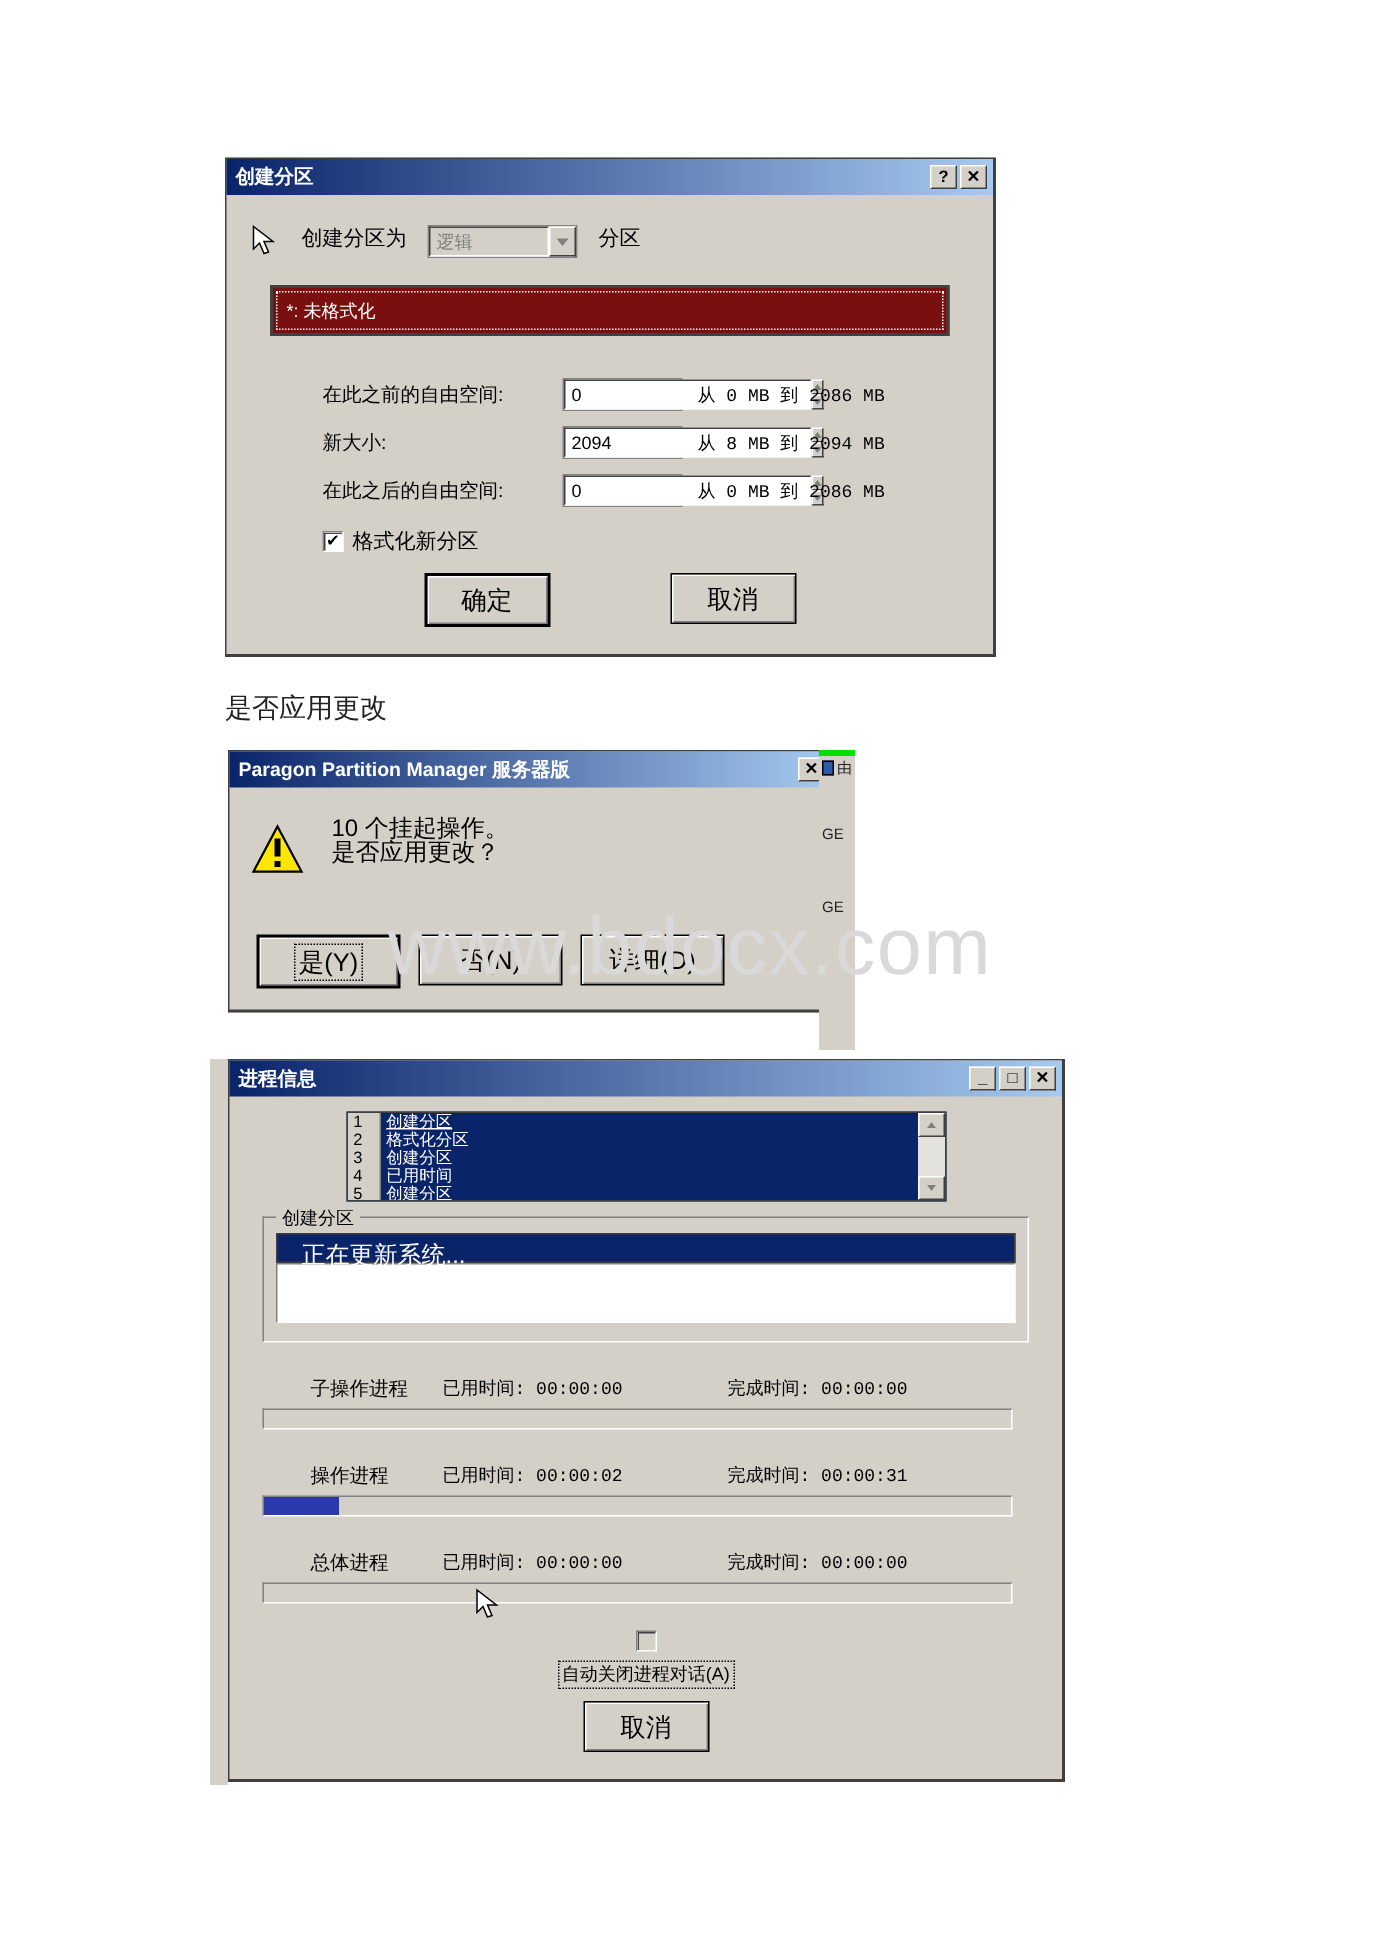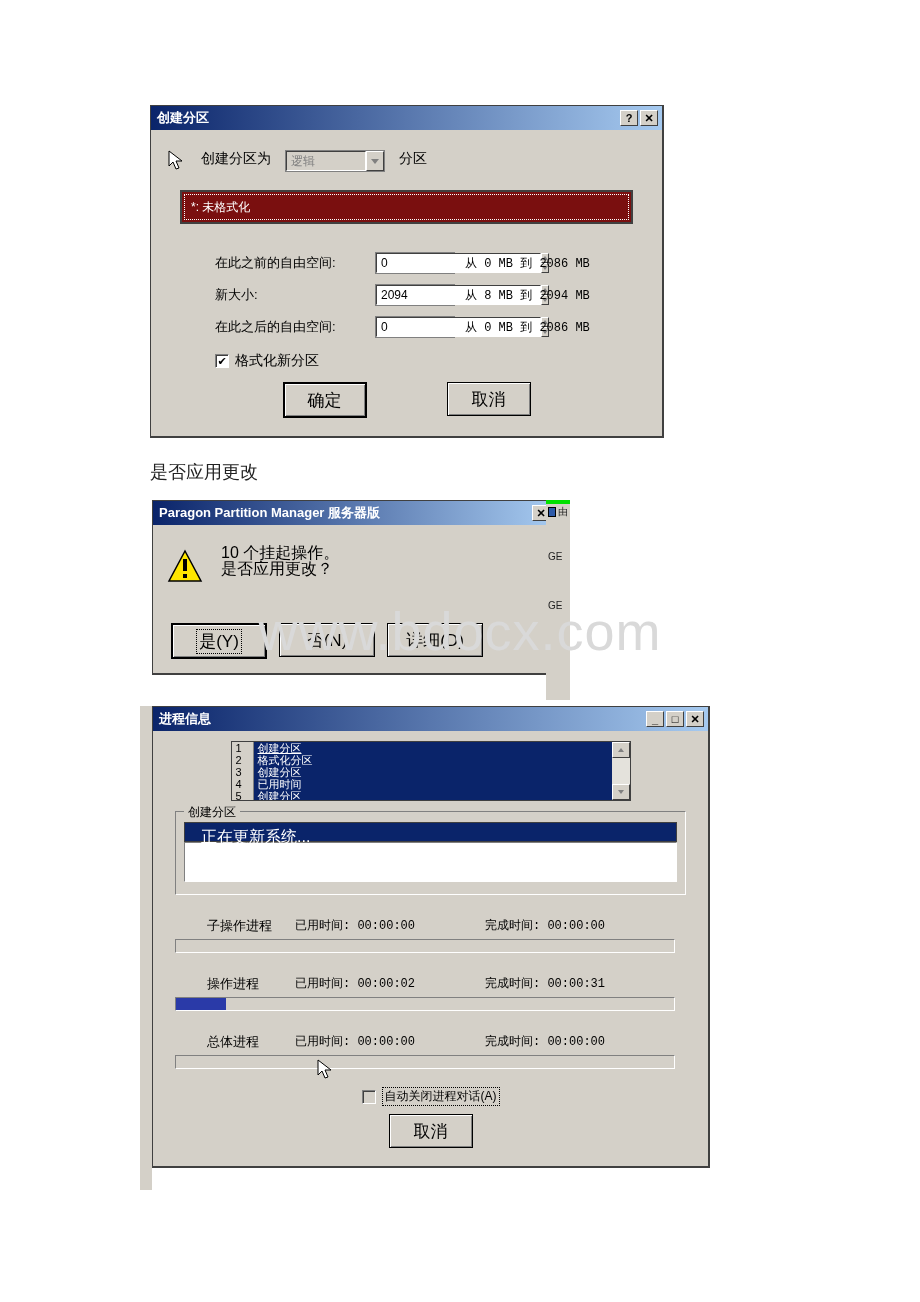--- a/index.html
+++ b/index.html
@@ -234,21 +234,21 @@
   .prog-row .lbl { font-size:13px;margin-left:32px; }
   .prog-row .time { font-family:"Courier New",monospace; font-size:12px; }
   .prog-bar {
     grid-column:1 / span 3;
     height:14px; margin-top:4px;
     border:1px solid #808080; border-right-color:#fff; border-bottom-color:#fff;
     background:#d4d0c8; position:relative;
   }
   .prog-fill { position:absolute; left:0; top:0; bottom:0; background:#2a3aa8; }
 
-  .auto-close-row { margin:18px 0 8px 0; display:flex; justify-content:center; align-items:center; gap:6px; font-size:12px; }
+  .auto-close-row { margin:18px 0 8px 0; display:flex; justify-content:center; align-items:center; gap:6px; font-size:12px;flex-direction:column; }
   .auto-close-row .chkbox { background:#d4d0c8; }
   .cancel-row { display:flex; justify-content:center; margin-bottom:4px; }
 
   .dlg3-cursor {
     position:absolute; left:316px; top:1059px; z-index:20; width:20px; height:22px;
   }
 
   .left-stub {
     position:absolute; left:140px; top:706px; width:12px; height:484px;
     background:#d4d0c8;

